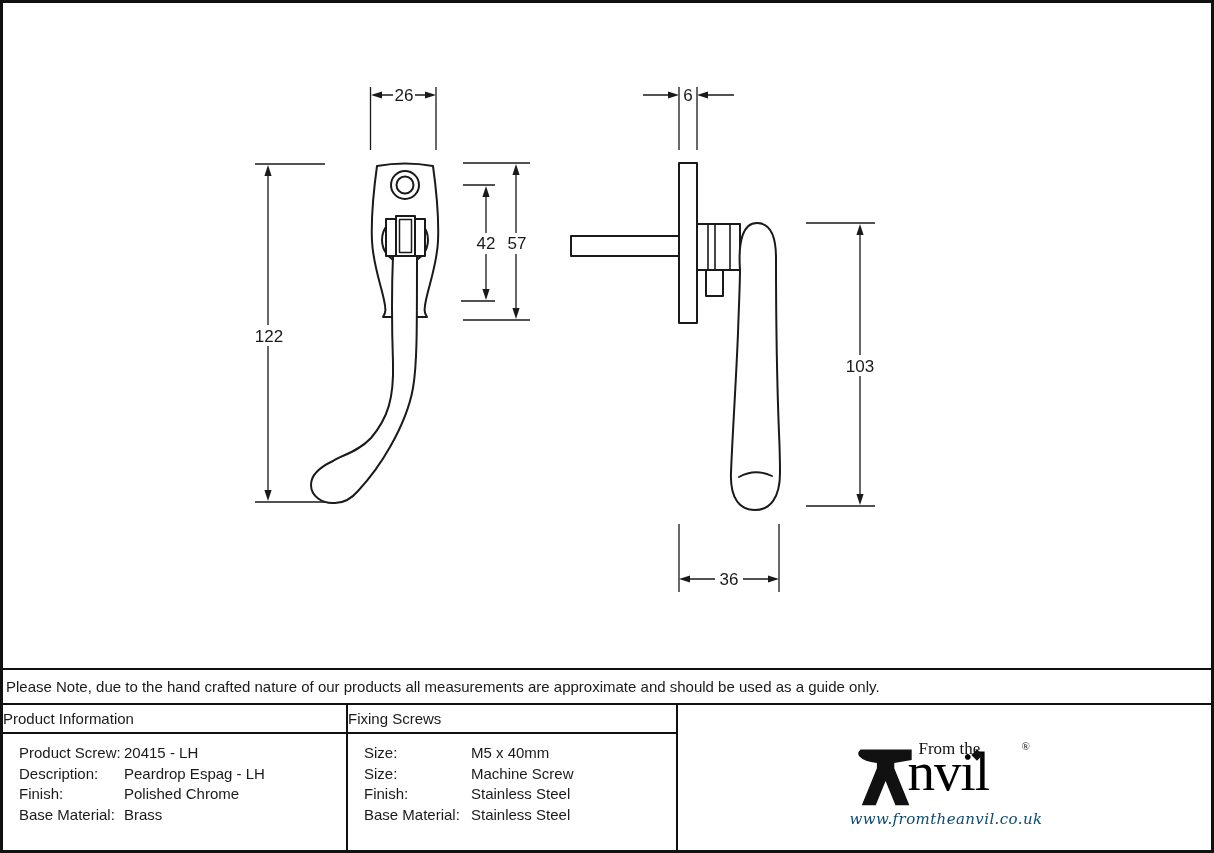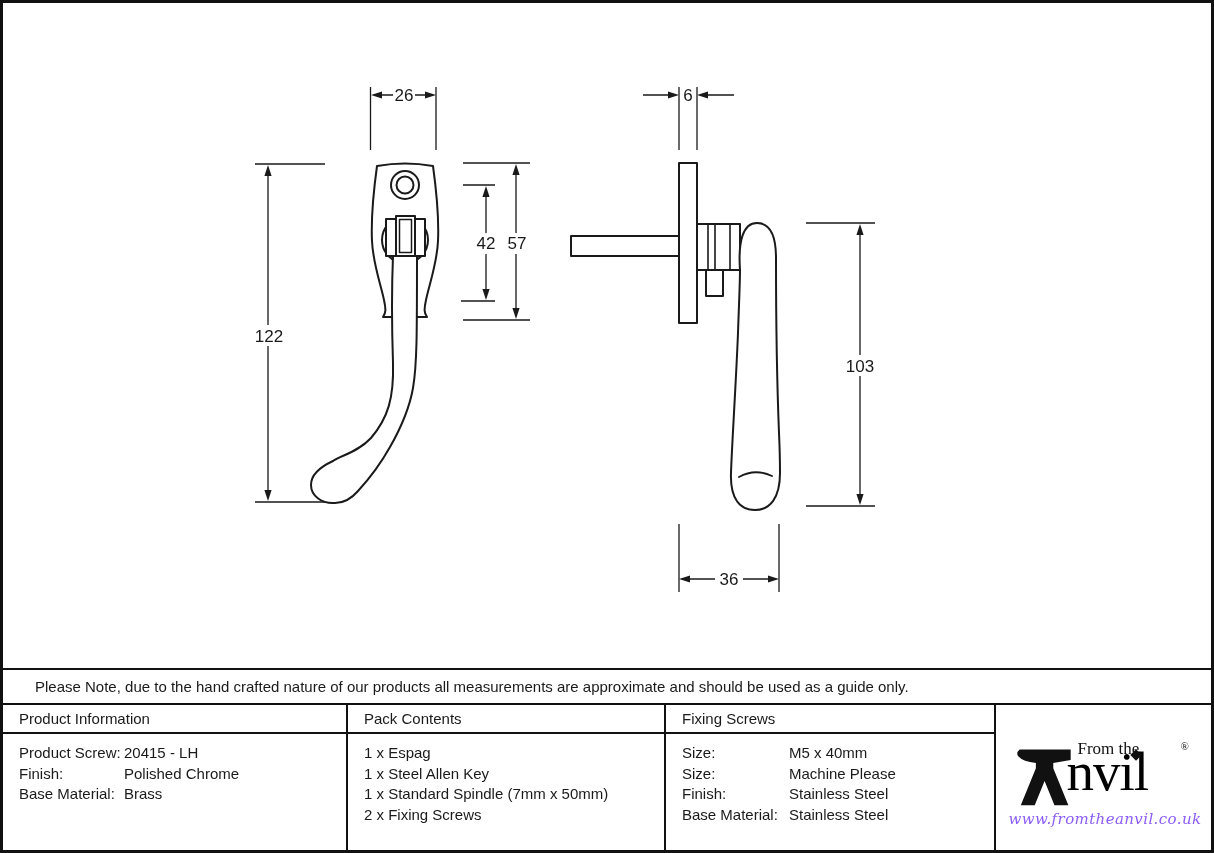--- a/index.html
+++ b/index.html
@@ -6,30 +6,30 @@
   .page {
     position:relative; width:1214px; height:853px; box-sizing:border-box;
     border:3px solid #111; background:#fff;
     font-family:"Liberation Sans", sans-serif; color:#1a1a1a;
     display:flex; flex-direction:column; overflow:hidden;
   }
   .drawing-area { height:665px; border-bottom:2px solid #111; position:relative; }
   .drawing-area svg { display:block; }
   .note-bar {
     height:33px; border-bottom:2px solid #111;
-    display:flex; align-items:center; padding-left:32px; font-size:15px;
+    display:flex; align-items:center; padding-left:3px; font-size:15px;
   }
   .info-table { flex:1; display:flex; min-height:0; }
   .col { box-sizing:border-box; }
   .col-b { border-right:2px solid #111; }
   .col1 { width:345px; } .col2 { width:318px; } .col3 { width:330px; }
   .col4 { flex:1; display:flex; align-items:center; justify-content:center;margin-top:14px; }
   .col-header {
     height:27px; border-bottom:2px solid #111;
-    display:flex; align-items:center; padding-left:16px; font-size:15px;
+    display:flex; align-items:center; font-size:15px;
   }
   .col-body { padding:9px 0 0 16px; font-size:15px; line-height:20.6px; }
   .kv-row { display:flex; }
   .col1 .k { width:105px; flex:0 0 auto; }
   .col3 .k { width:107px; flex:0 0 auto; }
 
   
   .dim-text {
     font-family:"Liberation Sans", sans-serif; font-size:17px; fill:#1a1a1a;
     text-anchor:middle;
@@ -50,21 +50,21 @@
     position:absolute; left:166px; top:2px;
     font-family:"Liberation Serif", serif; font-size:11px; color:#111;
   }
   .logo .diamond {
     position:absolute; left:117px; top:13px; width:8px; height:8px;
     background:#111; transform:rotate(45deg);
   }
   .logo .url {
     position:absolute; left:-6px; top:72px; width:190px;
     font-family:"DejaVu Serif", serif; font-style:italic; font-size:15px;
-    color:#8b5cf6; letter-spacing:0.4px; white-space:nowrap;
+    color:#0c4a6e; letter-spacing:0.4px; white-space:nowrap;
   }
   .anvil-svg { position:absolute; left:0; top:4px; }
 </style>
 </head>
 <body>
 
 <div class="page">
 
   <div class="drawing-area">
     <svg width="1208" height="663" viewBox="0 0 1208 663">
@@ -187,50 +187,45 @@
   <div class="info-table">
 
     <div class="col col1 col-b">
       <div class="col-header">Product Information</div>
       <div class="col-body">
         <div class="kv-row">
           <span class="k">Product Screw:</span>
           <span class="v">20415 - LH</span>
         </div>
         <div class="kv-row">
+          <span class="k">Description:</span>
+          <span class="v">Peardrop Espag - LH</span>
+        </div>
+        <div class="kv-row">
           <span class="k">Finish:</span>
           <span class="v">Polished Chrome</span>
         </div>
         <div class="kv-row">
           <span class="k">Base Material:</span>
           <span class="v">Brass</span>
         </div>
       </div>
     </div>
 
-    <div class="col col2 col-b">
-      <div class="col-header">Pack Contents</div>
-      <div class="col-body">
-        <div>1 x Espag</div>
-        <div>1 x Steel Allen Key</div>
-        <div>1 x Standard Spindle (7mm x 50mm)</div>
-        <div>2 x Fixing Screws</div>
-      </div>
-    </div>
 
     <div class="col col3 col-b">
       <div class="col-header">Fixing Screws</div>
       <div class="col-body">
         <div class="kv-row">
           <span class="k">Size:</span>
           <span class="v">M5 x 40mm</span>
         </div>
         <div class="kv-row">
           <span class="k">Size:</span>
-          <span class="v">Machine Please</span>
+          <span class="v">Machine Screw</span>
         </div>
         <div class="kv-row">
           <span class="k">Finish:</span>
           <span class="v">Stainless Steel</span>
         </div>
         <div class="kv-row">
           <span class="k">Base Material:</span>
           <span class="v">Stainless Steel</span>
         </div>
       </div>

